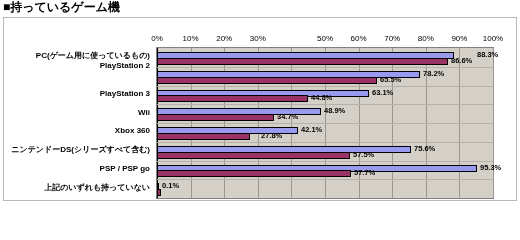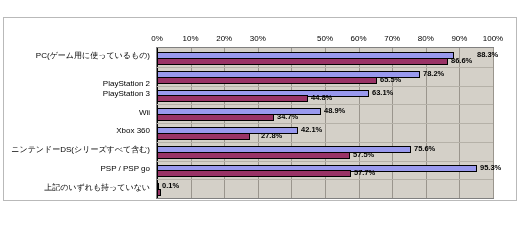--- a/index.html
+++ b/index.html
@@ -106,21 +106,21 @@
     width: 150px;
     height: 152px;
   }
   .cat-label {
     position: absolute;
     right: 4px;
     font-size: 8px;
     color: #000000;
     text-align: right;
     white-space: nowrap;
-    font-weight: normal;
+    font-weight: bold;
     line-height: 10px;
   }
 
   
   .bar {
     position: absolute;
     height: 7px;
     box-sizing: border-box;
     border: 1px solid #000000;
   }
@@ -170,40 +170,41 @@
     display: inline-block;
   }
   .legend-swatch.series-title { background: #9999ee; }
   .legend-swatch.series-total { background: #993366; }
 </style>
 </head>
 <body>
 
 <div class="page">
 
+  <div class="chart-title">■持っているゲーム機</div>
 
   <div class="chart-frame">
 
     <div class="axis-labels">
         <div class="tick" style="left: 1px;">0%</div>
         <div class="tick" style="left: 34.6px;">10%</div>
         <div class="tick" style="left: 68.2px;">20%</div>
         <div class="tick" style="left: 101.8px; text-align: right;">30%</div>
         <div class="tick" style="left: 146px; margin-top: 16px;">40%</div>
         <div class="tick" style="left: 169px;">50%</div>
         <div class="tick" style="left: 202.6px;">60%</div>
         <div class="tick" style="left: 236.2px;">70%</div>
         <div class="tick" style="left: 269.8px;">80%</div>
         <div class="tick" style="left: 303.4px;">90%</div>
         <div class="tick" style="left: 337px;">100%</div>
       </div>
 
     <div class="cat-labels">
         <div class="cat-label" style="top: 4.375px;">PC(ゲーム用に使っているもの)</div>
-        <div class="cat-label" style="top: 32px; padding-left: 20px;">PlayStation 2</div>
+        <div class="cat-label" style="top: 14px; padding-left: 20px;">PlayStation 2</div>
         <div class="cat-label" style="top: 41.875px;">PlayStation 3</div>
         <div class="cat-label" style="top: 60.625px;">Wii</div>
         <div class="cat-label" style="top: 79.375px;">Xbox 360</div>
         <div class="cat-label" style="top: 116.875px;">PSP / PSP go</div>
         <div class="cat-label" style="top: 98.125px;">ニンテンドーDS(シリーズすべて含む)</div>
         <div class="cat-label" style="top: 135.625px;">上記のいずれも持っていない</div>
       </div>
 
     <div class="plot-area">
         <div class="gridline axis0" style="left: 0px;"></div>

